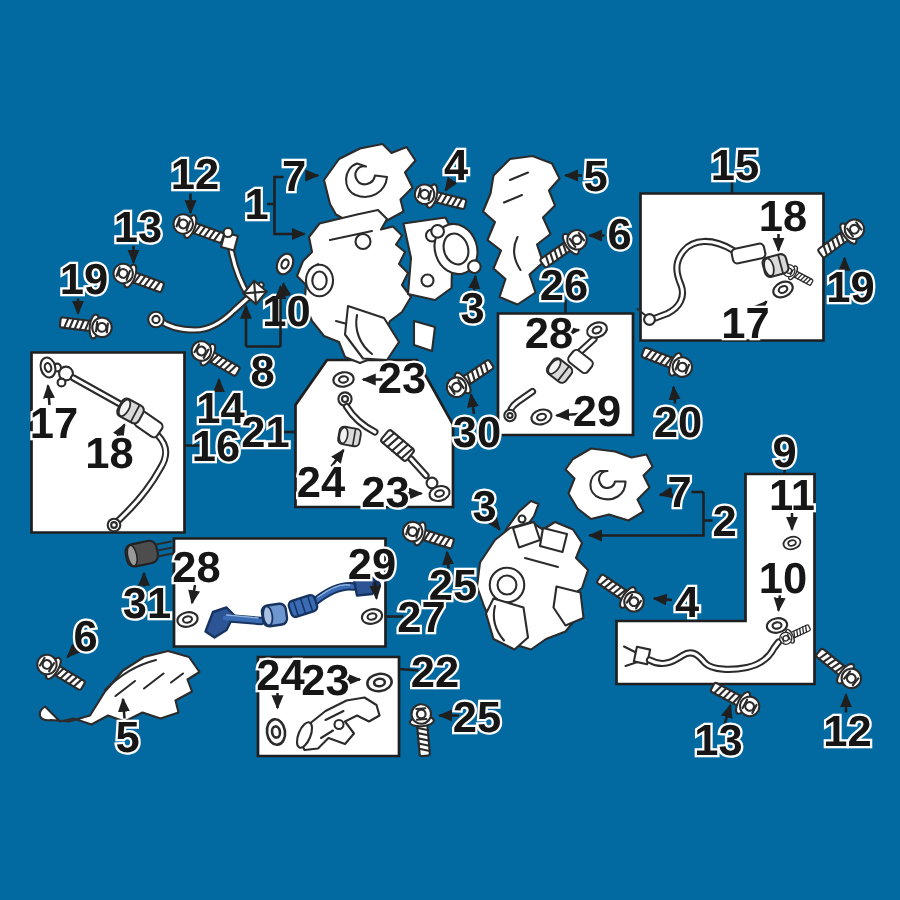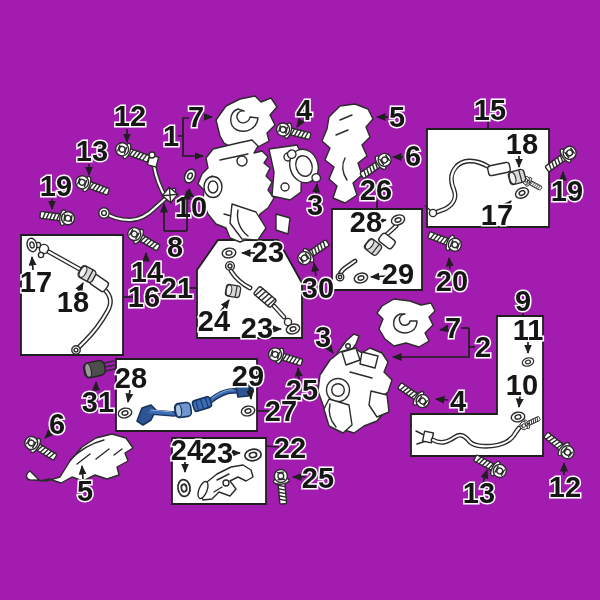--- a/index.html
+++ b/index.html
@@ -1,16 +1,16 @@
 <!DOCTYPE html>
 <html><head>
 <meta charset="utf-8">
 <style>
   html,body{margin:0;padding:0;background:#ffffff;}
-  #stage{position:relative;width:600px;height:600px;background:#a21caf;overflow:hidden;}
+  #stage{position:relative;width:600px;height:600px;background:#0369a1;overflow:hidden;}
   svg{display:block;}
   .ln{stroke:#2b2b2b;stroke-width:1.4;fill:#ffffff;stroke-linejoin:round;stroke-linecap:round;}
   .lnf{stroke:#2b2b2b;stroke-width:1.4;fill:none;stroke-linejoin:round;stroke-linecap:round;}
   .part-box{fill:#ffffff;stroke:#1f1f1f;stroke-width:1.8;}
   .leader{fill:none;stroke:#1f1f1f;stroke-width:1.7;stroke-linejoin:miter;stroke-linecap:butt;}
   .callout{font:bold 29px "Liberation Sans", sans-serif;fill:#161616;
            text-anchor:middle;paint-order:stroke;stroke:#ffffff;stroke-width:3px;}
   .tube-o{stroke:#2b2b2b;stroke-width:4.8;fill:none;stroke-linecap:round;stroke-linejoin:round;}
   .tube-i{stroke:#ffffff;stroke-width:2.1;fill:none;stroke-linecap:round;stroke-linejoin:round;}
   .btube-o{stroke:#17335f;stroke-width:5.6;fill:none;stroke-linecap:round;stroke-linejoin:round;}

